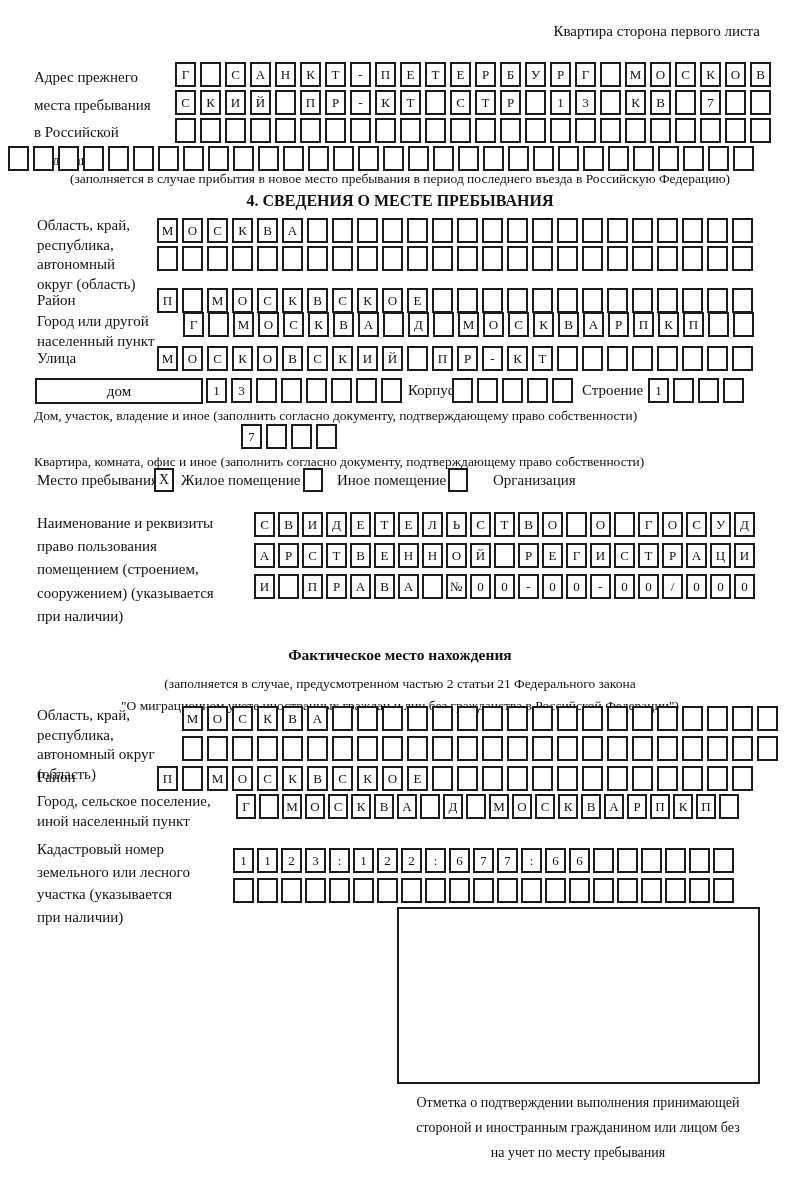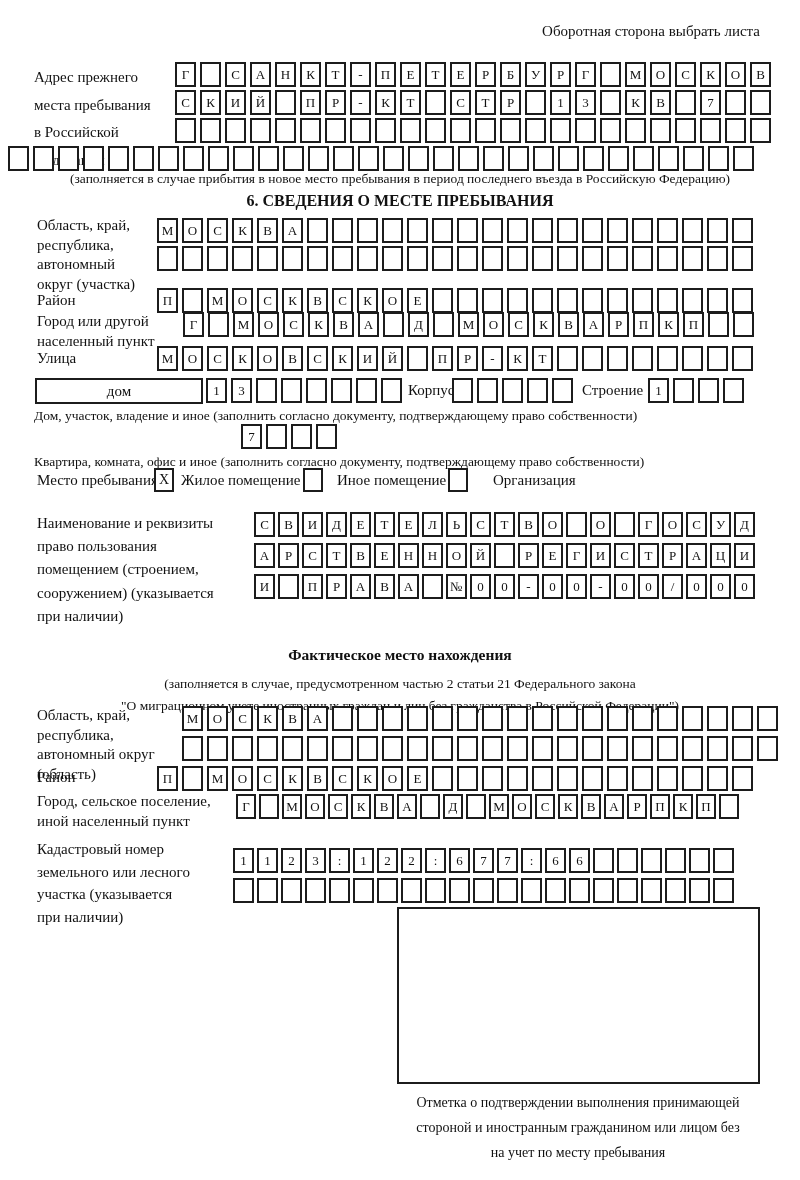--- a/index.html
+++ b/index.html
@@ -27,38 +27,38 @@
     display:flex; align-items:center; justify-content:center; font-size:14px; background:#fff;
   }
   .bigbox { position:absolute; border:2px solid #1c1c1c; background:#fff; }
   .confirm-cap { position:absolute; font-size:14px; line-height:25px; text-align:center; }
 </style>
 </head>
 <body>
 
 <div class="page">
 
-  <div class="lbl" style="left:400px; top:22px; width:360px; text-align:right;">Оборотная сторона выбрать листа</div>
+  <div class="lbl" style="left:400px; top:22px; width:360px; text-align:right;">Квартира сторона первого листа</div>
 
   <div class="lbl-block" style="left:34px; top:64px; line-height:27.5px;">
       <div>Адрес прежнего</div>
       <div>места пребывания</div>
       <div>в Российской</div>
       <div>Федерации</div>
     </div>
 
   <div class="cap centered" style="top:171px;">(заполняется в случае прибытия в новое место пребывания в период последнего въезда в Российскую Федерацию)</div>
 
-  <div class="title centered" style="top:192px; position:absolute;">6. СВЕДЕНИЯ О МЕСТЕ ПРЕБЫВАНИЯ</div>
+  <div class="title centered" style="top:192px; position:absolute;">4. СВЕДЕНИЯ О МЕСТЕ ПРЕБЫВАНИЯ</div>
 
   <div class="lbl-block" style="left:37px; top:216px; line-height:19.5px;">
       <div>Область, край,</div>
       <div>республика,</div>
       <div>автономный</div>
-      <div>округ (участка)</div>
+      <div>округ (область)</div>
     </div>
   <div class="lbl" style="left:37px; top:291px;">Район</div>
   <div class="lbl-block" style="left:37px; top:312px; line-height:19.5px;">
       <div>Город или другой</div>
       <div>населенный пункт</div>
     </div>
   <div class="lbl" style="left:37px; top:349px;">Улица</div>
 
   <div class="named-box" style="left:35px; top:378px; width:168px; height:26px;">
     <span>дом</span>

